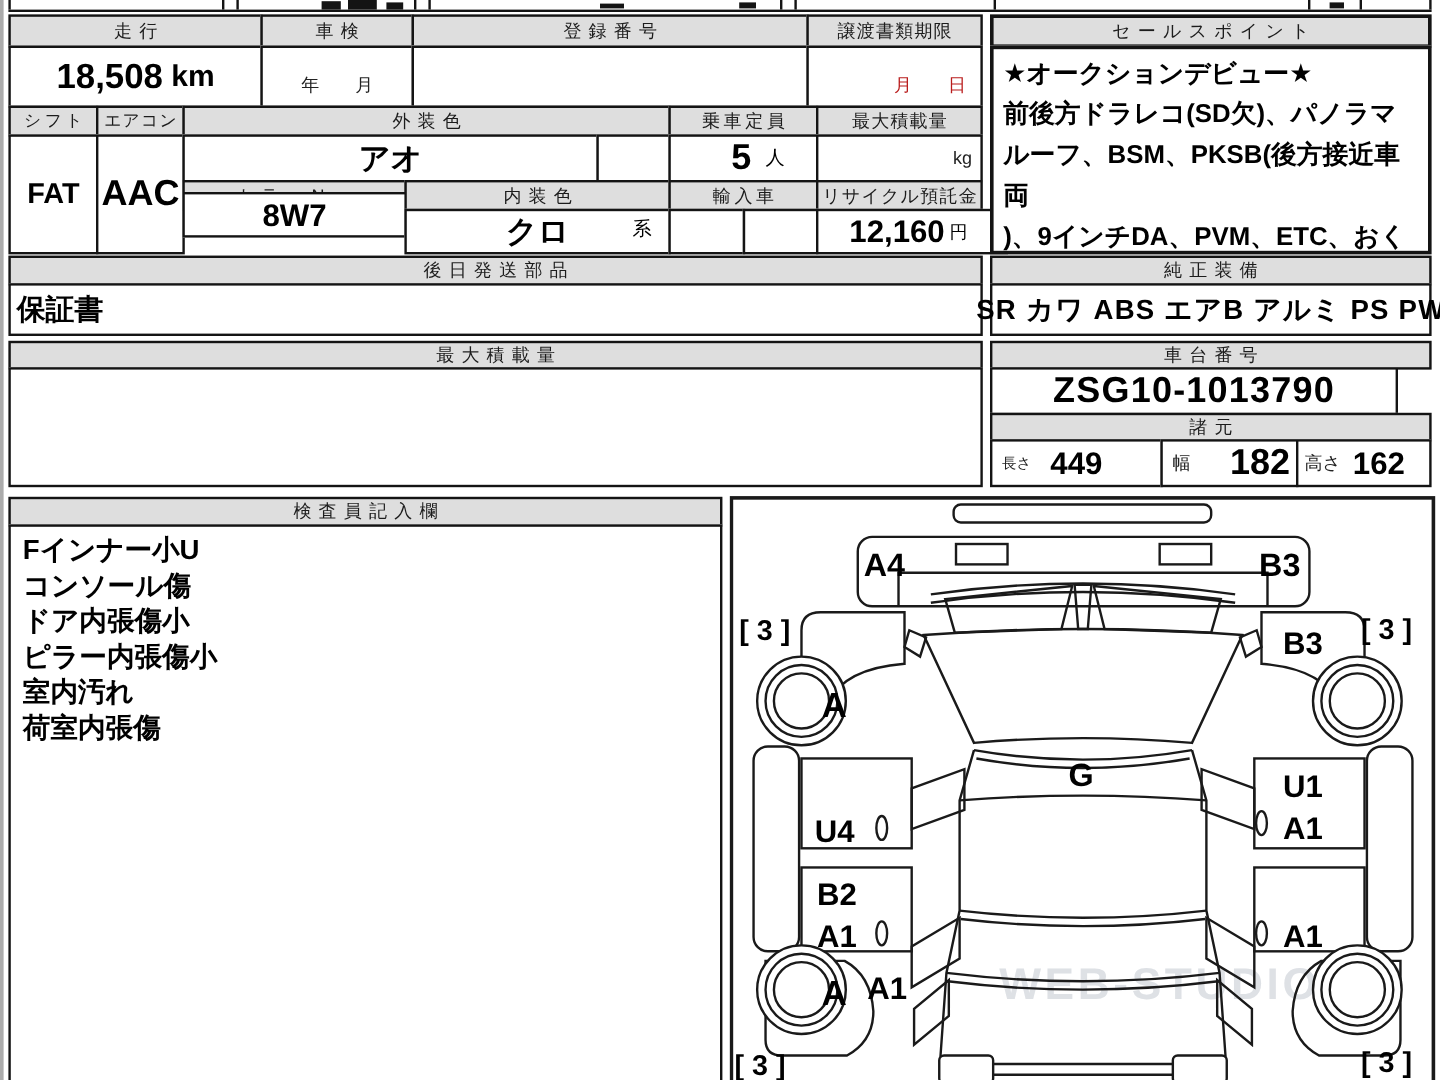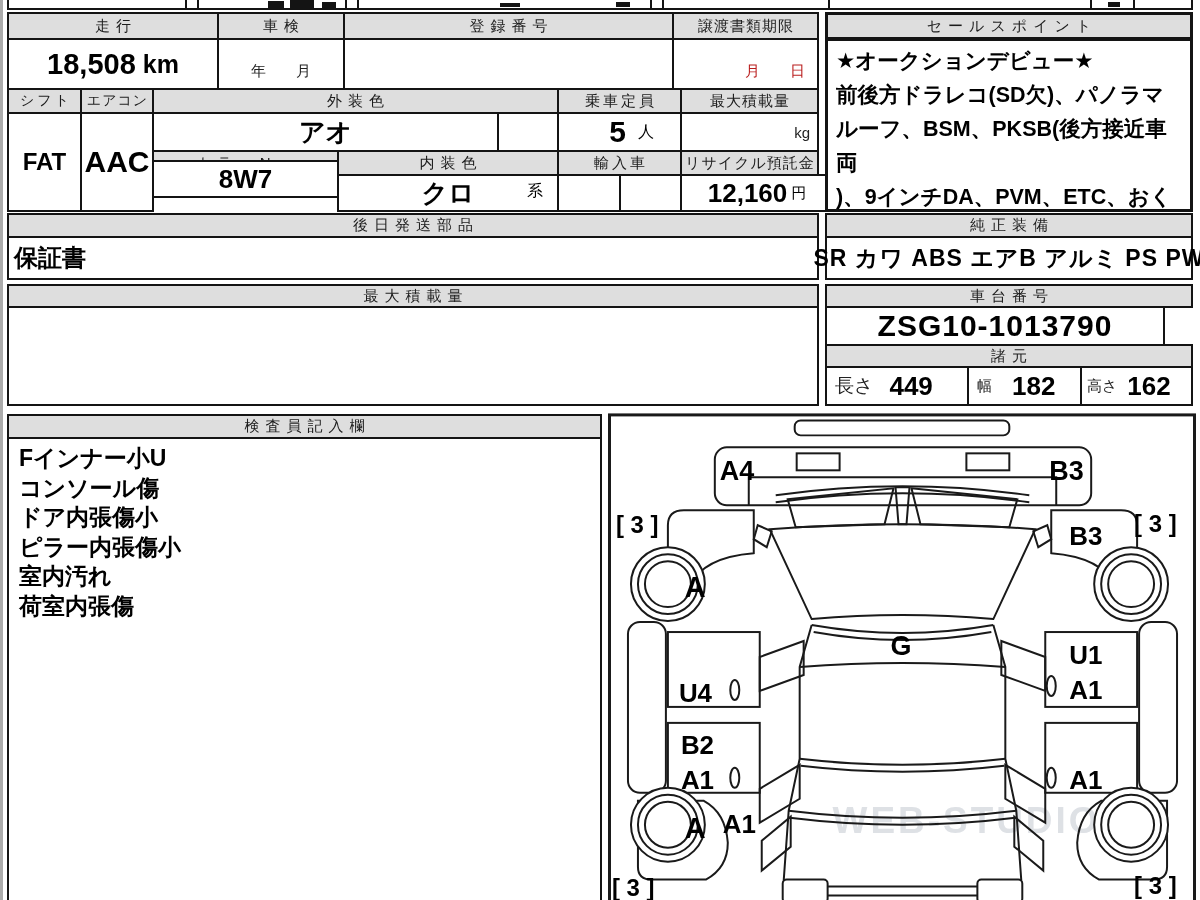--- a/index.html
+++ b/index.html
@@ -123,26 +123,26 @@
 け充電</div>
 
   <div class="cell hdr" style="left:825px;top:213px;width:368px;height:25px;">純正装備</div>
   <div class="cell val" style="left:825px;top:236px;width:368px;height:44px;font-size:23px;letter-spacing:1px;">SR カワ ABS エアB アルミ PS PW</div>
 
   <div class="cell hdr" style="left:825px;top:284px;width:368px;height:24px;">車台番号</div>
   <div class="cell val" style="left:825px;top:306px;width:340px;height:40px;font-size:30px;letter-spacing:1px;">ZSG10-1013790</div>
 
   <div class="cell hdr" style="left:825px;top:344px;width:368px;height:24px;">諸元</div>
   <div class="cell" style="left:825px;top:366px;width:144px;height:40px;display:flex;align-items:center;padding-left:8px;">
-    <span style="font-size:19px;color:#222;">長さ</span>
+    <span style="font-size:12px;color:#222;">長さ</span>
     <span style="font-weight:bold;font-size:26px;margin-left:16px;">449</span>
   </div>
   <div class="cell" style="left:967px;top:366px;width:115px;height:40px;display:flex;align-items:center;padding-left:8px;">
     <span style="font-size:15px;color:#222;">幅</span>
-    <span style="font-weight:bold;font-size:26px;margin-left:20px;">182</span>
+    <span style="font-weight:bold;font-size:30px;margin-left:33px;">182</span>
   </div>
   <div class="cell" style="left:1080px;top:366px;width:113px;height:40px;display:flex;align-items:center;padding-left:5px;">
     <span style="font-size:15px;color:#222;">高さ</span>
     <span style="font-weight:bold;font-size:26px;margin-left:10px;">162</span>
   </div>
 
   <div class="abs" style="left:608px;top:413px;width:589px;height:487px;">
     <svg width="589" height="487" viewBox="0 0 590 487">
       <g stroke="#1a1a1a" stroke-width="2" fill="none">
 

